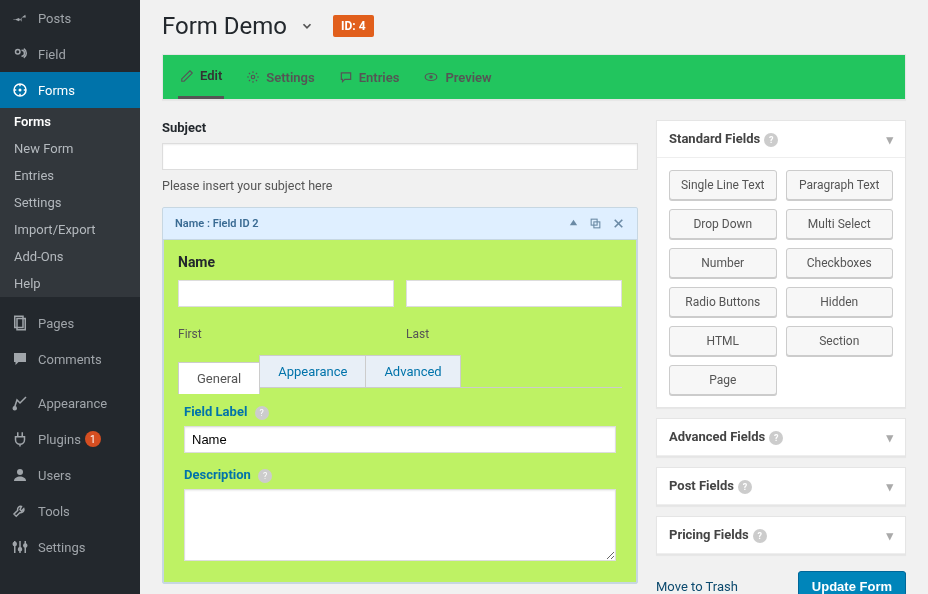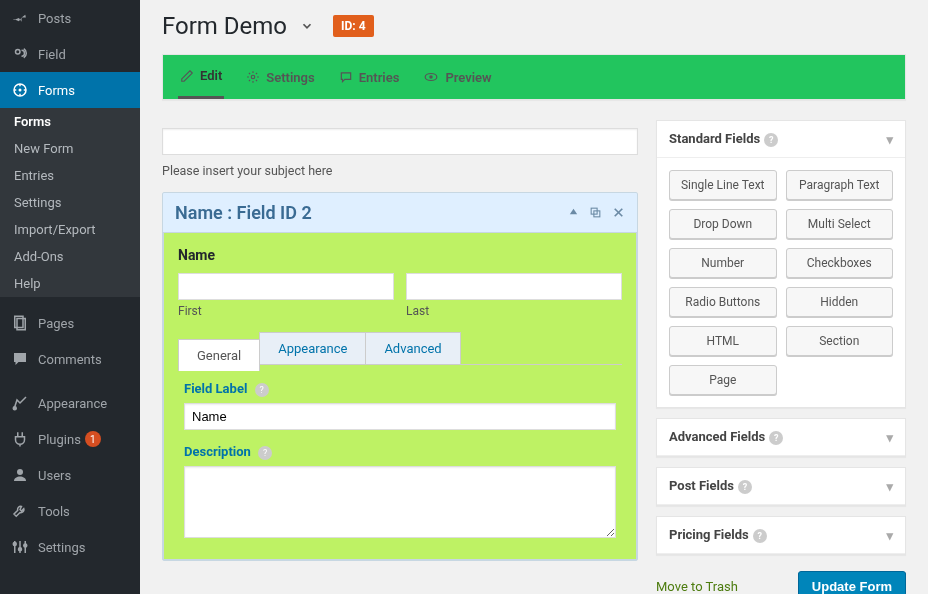--- a/index.html
+++ b/index.html
@@ -29,35 +29,35 @@
 .left-col { flex: 1; min-width: 0; }
 .right-col { width: 250px; }
 .panel { background: #fff; border: 1px solid #e5e5e5; box-shadow: 0 1px 1px rgba(0,0,0,0.04); margin-bottom: 10px; }
 .panel-header { padding: 10px 12px; font-weight: 700; font-size: 13px; border-bottom: 1px solid #eee; display: flex; align-items: center; justify-content: space-between; }
 .panel-body { padding: 12px; }
 .field-grid { display: grid; grid-template-columns: 1fr 1fr; gap: 9px; }
 .field-btn { background: #f7f7f7; border: 1px solid #ccc; padding: 7px 4px; text-align: center; font-size: 12px; border-radius: 3px; cursor: pointer; color: #555; box-shadow: 0 1px 0 #ccc; }
 .help-icon { display: inline-flex; width: 14px; height: 14px; border-radius: 50%; background: #ccc; color: #fff; align-items: center; justify-content: center; font-size: 9px; margin-left: 4px; }
 .collapse-caret { color: #aaa; }
 .actions-row { display: flex; justify-content: space-between; align-items: center; margin-top: 16px; }
-.trash { color: #4d7c0f; cursor: pointer; font-size: 13px; }
+.trash { color: #0c4a6e; cursor: pointer; font-size: 13px; }
 .update-btn { background: #0085ba; border: 1px solid #006799; color: #fff; padding: 7px 13px; border-radius: 3px; font-weight: 600; font-size: 13px; cursor: pointer; box-shadow: 0 1px 0 #006799; }
 .subject-lbl { font-weight: 700; font-size: 13px; color: #23282d; }
 .subject-input { width: 100%; margin-top: 8px; padding: 5px; border: 1px solid #ddd; background: #fff; font-size: 13px; box-shadow: inset 0 1px 2px rgba(0,0,0,0.07); }
 .hint { font-size: 12.5px; color: #555; margin-top: 8px; }
 .field-block { background: #dfefff; border: 1px solid #c7d7e2; margin-top: 14px; border-radius: 2px; }
-.field-head { display: flex; justify-content: space-between; align-items: center; padding: 9px 12px; color: #3a6b93; font-weight: 600; font-size: 18px; border-bottom:1px solid #c7d7e2; }
+.field-head { display: flex; justify-content: space-between; align-items: center; padding: 9px 12px; color: #3a6b93; font-weight: 600; font-size: 11px; border-bottom:1px solid #c7d7e2; }
 .field-head-actions { display: flex; gap: 10px; color: #6b8aa5; }
 .field-head-actions span { cursor: pointer; }
 .field-inner { background: #bef264; border: 1px solid #c7d7e2; border-top: none; padding: 14px; }
 .name-lbl { font-weight: 700; font-size: 14px; color: #23282d; }
 .dual-input { display: flex; gap: 12px; margin-top: 10px; }
 .dual-input > div { flex: 1; }
 .dual-input input { width: 100%; padding: 5px; border: 1px solid #ddd; font-size: 13px; }
-.dual-input .sub-lbl { font-size: 12px; color: #555; margin-top: 4px; display: block; }
+.dual-input .sub-lbl { font-size: 12px; color: #555; margin-top: 20px; display: block; }
 .sub-tabs { display: flex; margin-top: 14px; border-bottom: 1px solid #ccc; }
 .sub-tab { padding: 8px 18px; font-size: 13px; cursor: pointer; background: #e8eff7; color: #0073aa; border: 1px solid #ccc; border-bottom: none; margin-right: -1px; }
 .sub-tab.active { background: #fff; color: #555; position: relative; top: 7px; }
 .sub-content { padding: 16px 6px 4px; }
 .fld-label { font-weight: 700; color: #0073aa; font-size: 13px; }
 .text-input { width: 100%; padding: 5px 7px; border: 1px solid #ddd; font-size: 13px; margin-top: 6px; box-shadow: inset 0 1px 2px rgba(0,0,0,0.07); }
 .textarea { width: 100%; height: 72px; border: 1px solid #ddd; margin-top: 6px; padding: 5px; font-size: 13px; resize: both; box-shadow: inset 0 1px 2px rgba(0,0,0,0.07); }
 svg { display: block; }
 </style>
 </head>
@@ -214,20 +214,21 @@
               <circle cx="12" cy="12" r="3"></circle>
             </svg>
           </span>
           <span>Preview</span>
         </div>
       </div>
 
     <div class="main-body">
       <div class="left-col">
         <div>
+          <div class="subject-lbl">Subject</div>
           <input class="subject-input" value="" style="">
           <div class="hint">Please insert your subject here</div>
         </div>
 
         <div class="field-block">
           <div class="field-head">
             <span>Name : Field ID 2</span>
             <div class="field-head-actions">
               <span>
                   <svg width="11" height="11" viewBox="0 0 24 24" fill="#6b8aa5">

